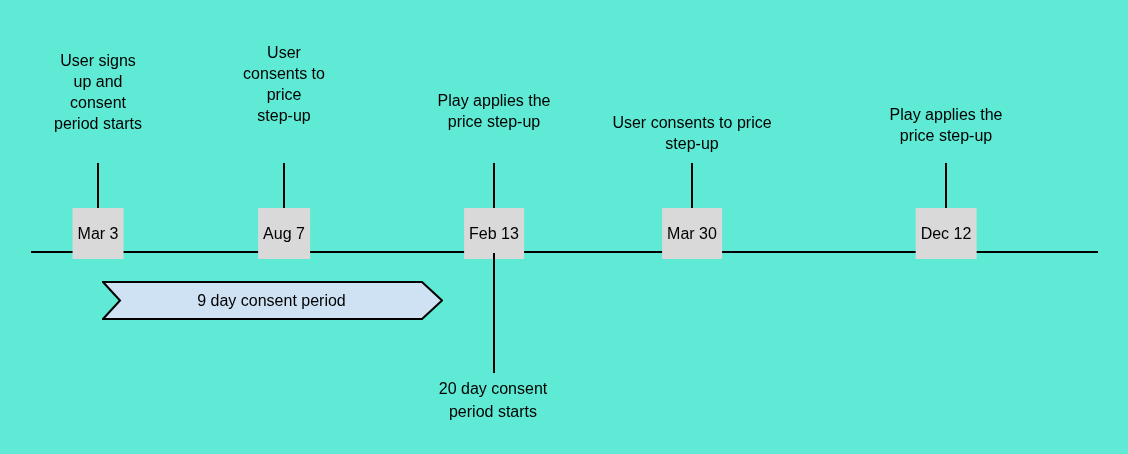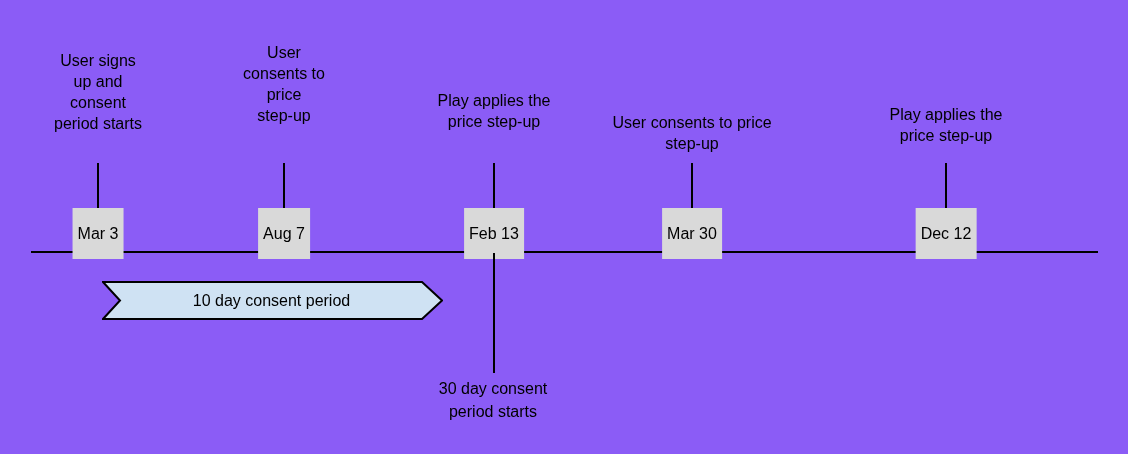--- a/index.html
+++ b/index.html
@@ -4,21 +4,21 @@
 <style>
   html, body {
     margin: 0;
     padding: 0;
     background: #ffffff;
   }
   #stage {
     position: relative;
     width: 1128px;
     height: 454px;
-    background: #8b5cf6;
+    background: #5eead4;
     font-family: "Liberation Sans", sans-serif;
     color: #000000;
     overflow: hidden;
   }
   .axis {
     position: absolute;
     left: 31px;
     top: 251px;
     width: 1067px;
     height: 2px;
@@ -145,24 +145,24 @@
 
   <div class="event" style="left:946px">
     <div class="event-label" style="top:104px">Play applies the
 price step-up</div>
     <div class="connector"></div>
     <div class="date-badge">Dec 12</div>
   </div>
 
   <div class="connector-below"></div>
 
-  <div class="below-note">30 day consent
+  <div class="below-note">20 day consent
 period starts</div>
 
   <div class="period-banner" id="banner-1">
     <svg width="341" height="39" viewBox="0 0 341 39">
       <polygon points="1,1 320,1 340,19.5 320,38 1,38 18,19.5" stroke-width="2" fill="#cfe2f3" stroke="#000000"></polygon>
     </svg>
-    <span class="banner-text">10 day consent period</span>
+    <span class="banner-text">9 day consent period</span>
   </div>
 
 
 </div>
 
 </body></html>

